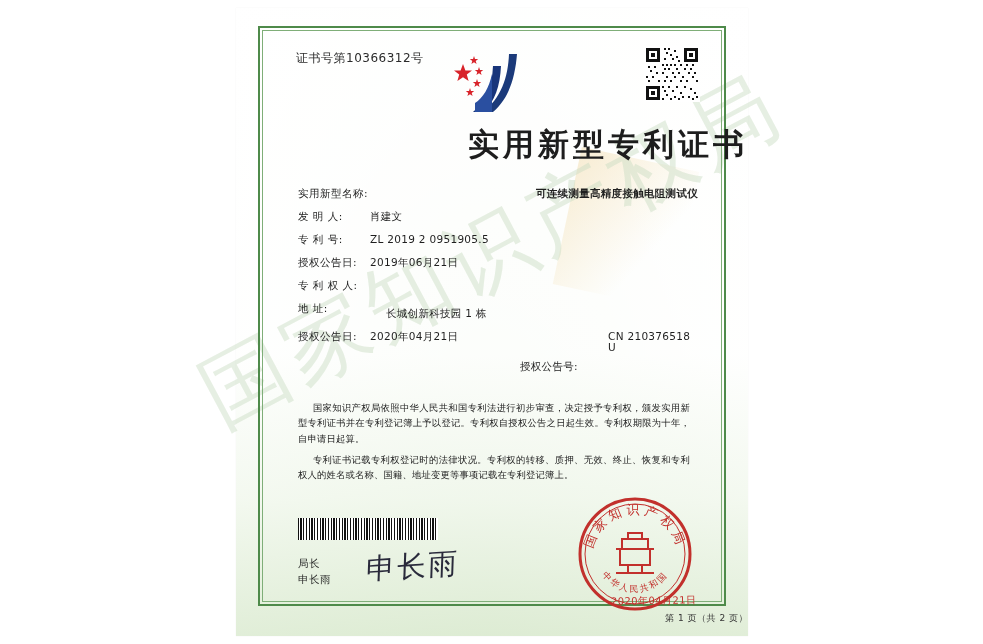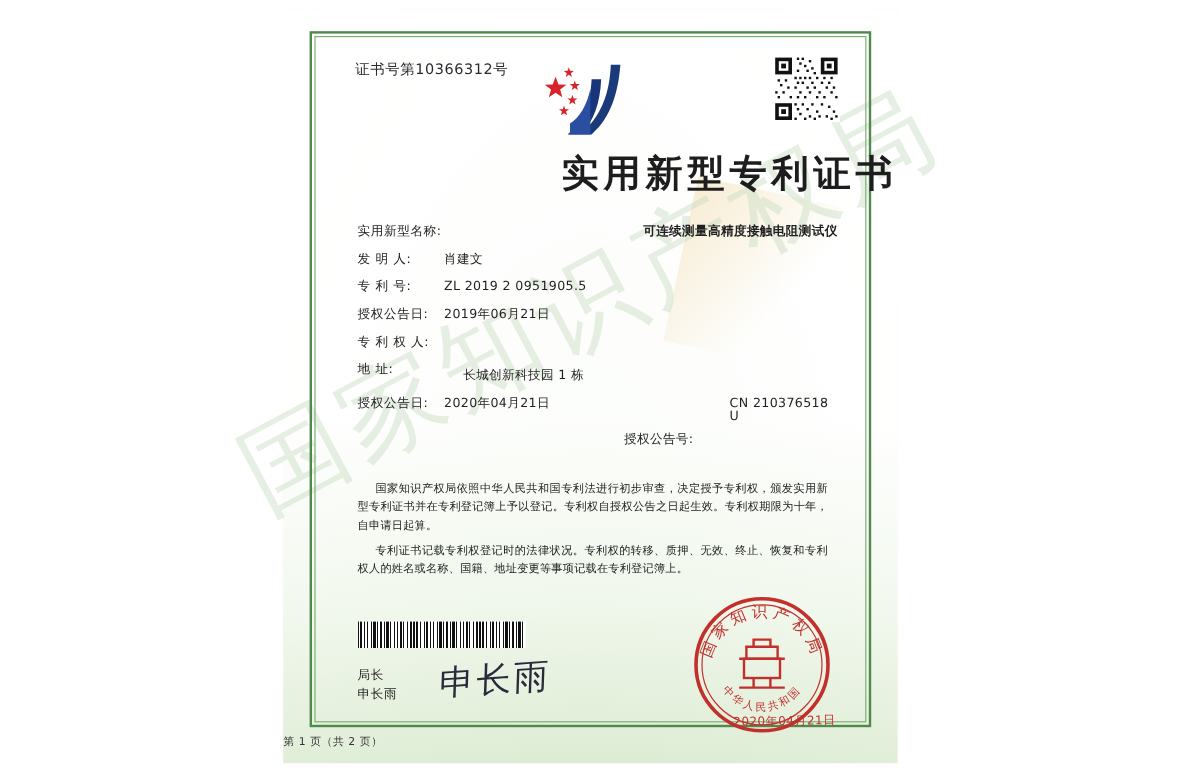--- a/index.html
+++ b/index.html
@@ -186,21 +186,21 @@
     font-size:10px;
     color:#c2302c;
     letter-spacing:.4px;
     transform:rotate(-1deg);
   }
 
   
   .footer{
     position:absolute;
     left:0;right:0;bottom:11px;
-    text-align:left;
+    text-align:right;
     font-size:9px;
     color:#333;
     letter-spacing:.5px;
   }
 </style>
 </head>
 <body>
 
 <div class="page">
   <div class="sheet">

